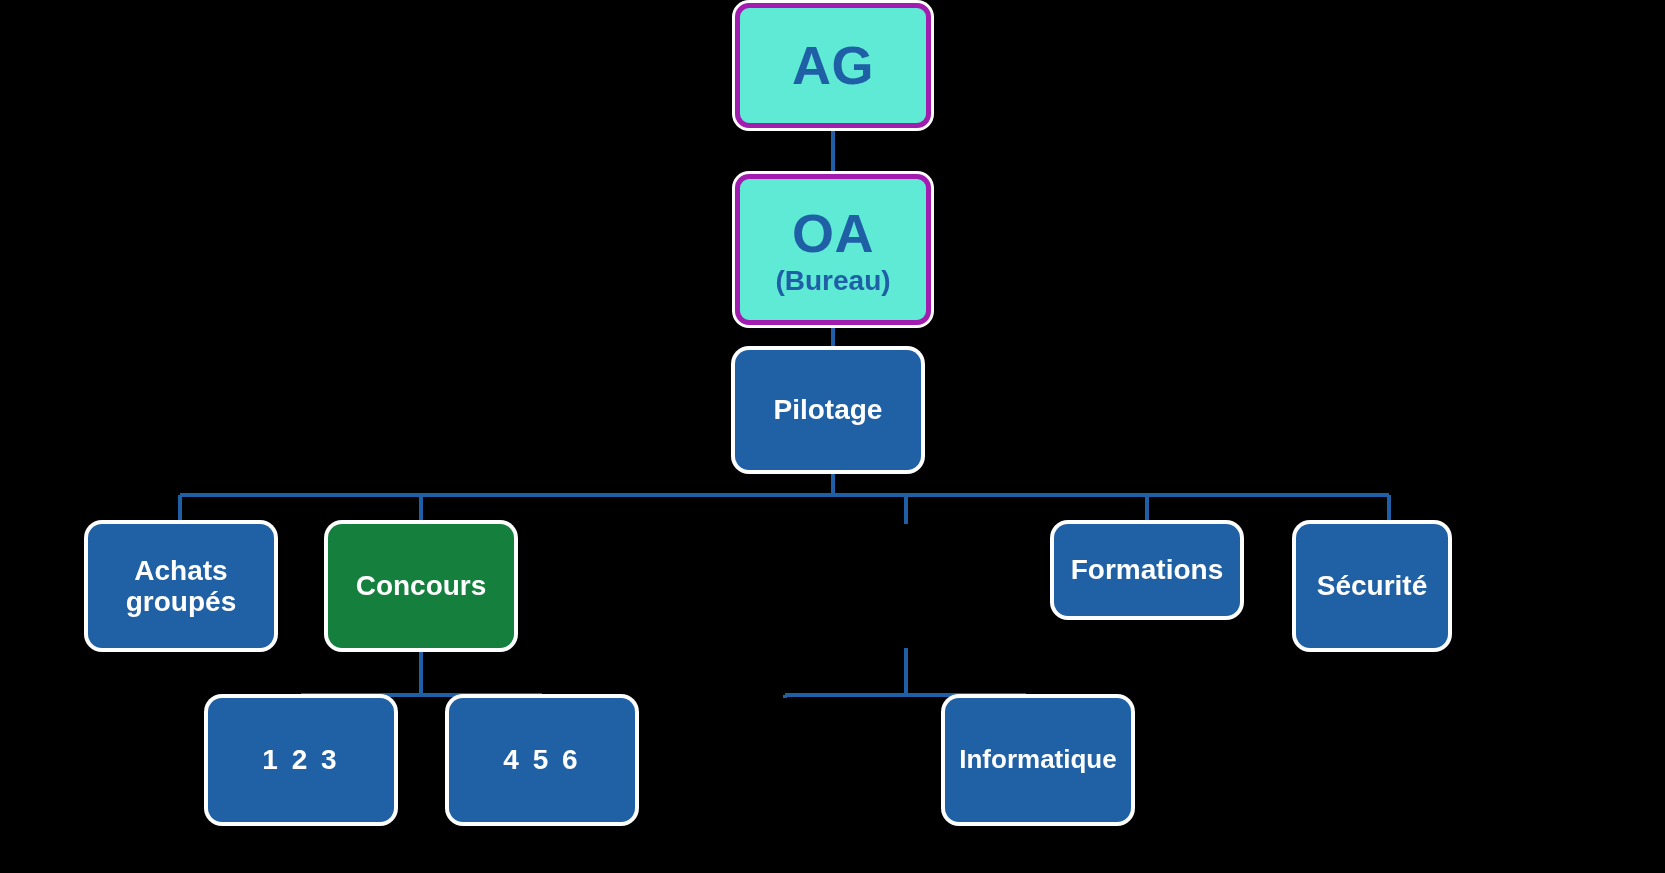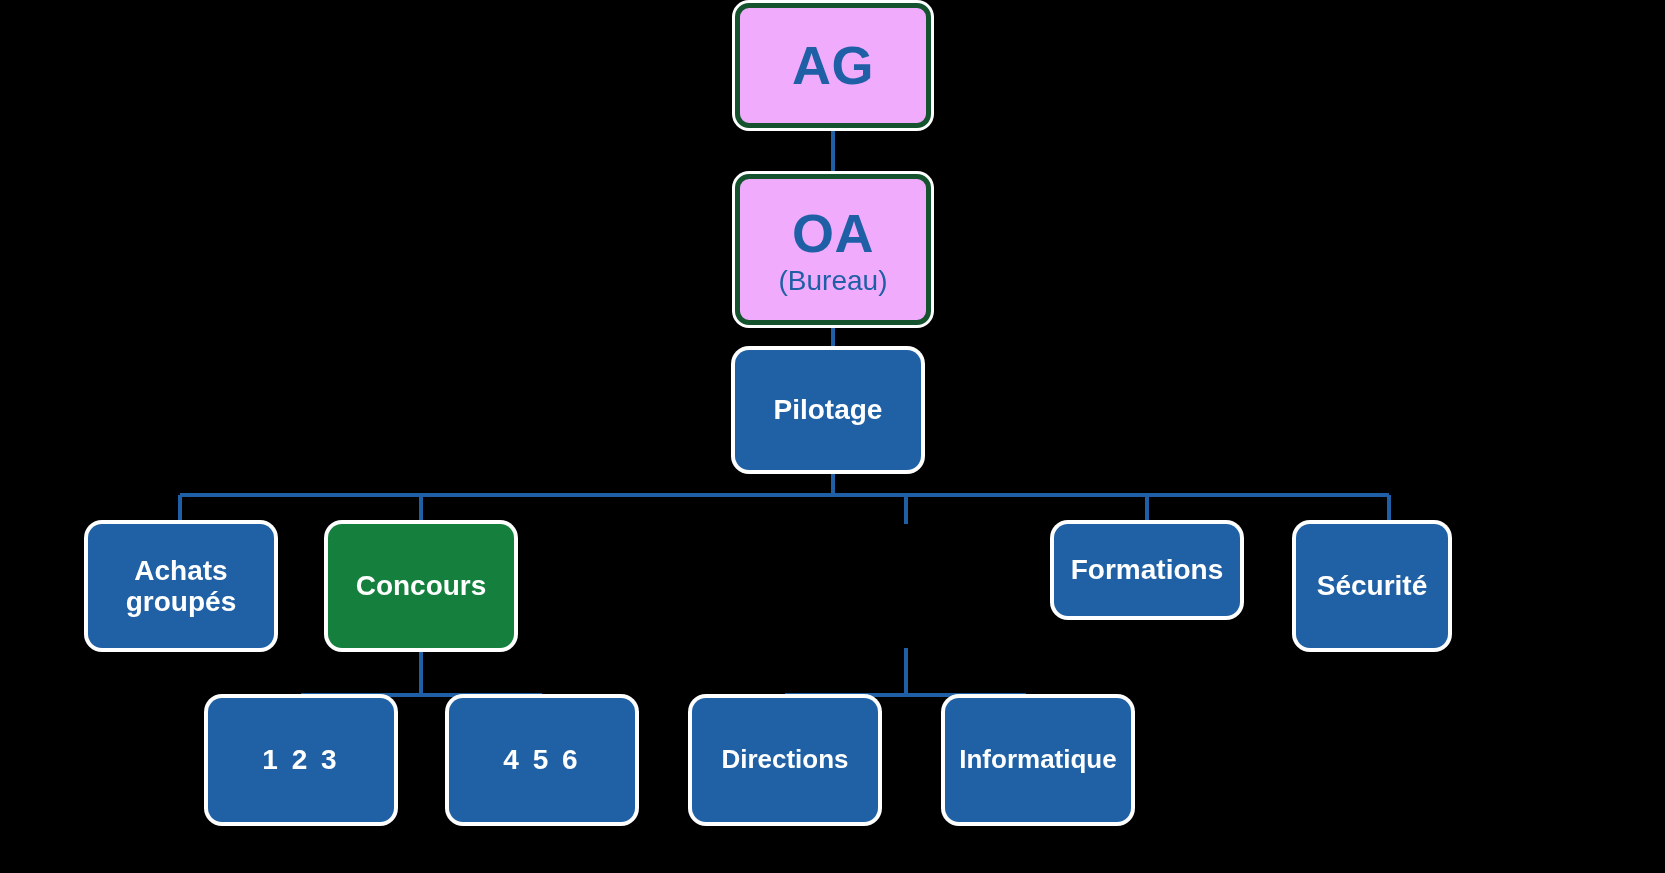--- a/index.html
+++ b/index.html
@@ -39,22 +39,22 @@
     line-height: 1.12;
   }
   .node .node-label {
     display: block;
     width: 100%;
     padding: 0 6px;
     box-sizing: border-box;
   }
   
   .node.style-outline {
-    background: #f0abfc;
-    border: 5px solid #14532d;
+    background: #5eead4;
+    border: 5px solid #a21caf;
     color: #1F5FA6;
     box-shadow: 0 0 0 3px #FFFFFF;
   }
   
   .node.style-dark {
     background: #2061A5;
     border: none;
     color: #FFFFFF;
     box-shadow: 0 0 0 4px #FFFFFF;
   }
@@ -65,21 +65,21 @@
     color: #FFFFFF;
     box-shadow: 0 0 0 4px #FFFFFF;
   }
   .big-title {
     font-size: 54px;
     font-weight: bold;
     letter-spacing: 0.5px;
   }
   .sub-title {
     font-size: 28px;
-    font-weight: normal;
+    font-weight: bold;
     display: block;
     margin-top: 2px;
   }
   .label-md {
     font-size: 28px;
     font-weight: bold;
   }
   .label-sm {
     font-size: 26px;
     font-weight: bold;
@@ -155,21 +155,18 @@
   </div>
 
   <div class="node style-dark" style="left:208px; top:698px; width:186px; height:124px;">
     <span class="node-label label-num">1 2 3</span>
   </div>
 
   <div class="node style-dark" style="left:449px; top:698px; width:186px; height:124px;">
     <span class="node-label label-num">4 5 6</span>
   </div>
 
-  <div class="node style-dark" style="left:692px; top:698px; width:186px; height:124px;">
-    <span class="node-label label-sm">Directions</span>
-  </div>
 
   <div class="node style-dark" style="left:945px; top:698px; width:186px; height:124px;">
     <span class="node-label label-sm">Informatique</span>
   </div>
 
 </div>
 
 </body></html>

